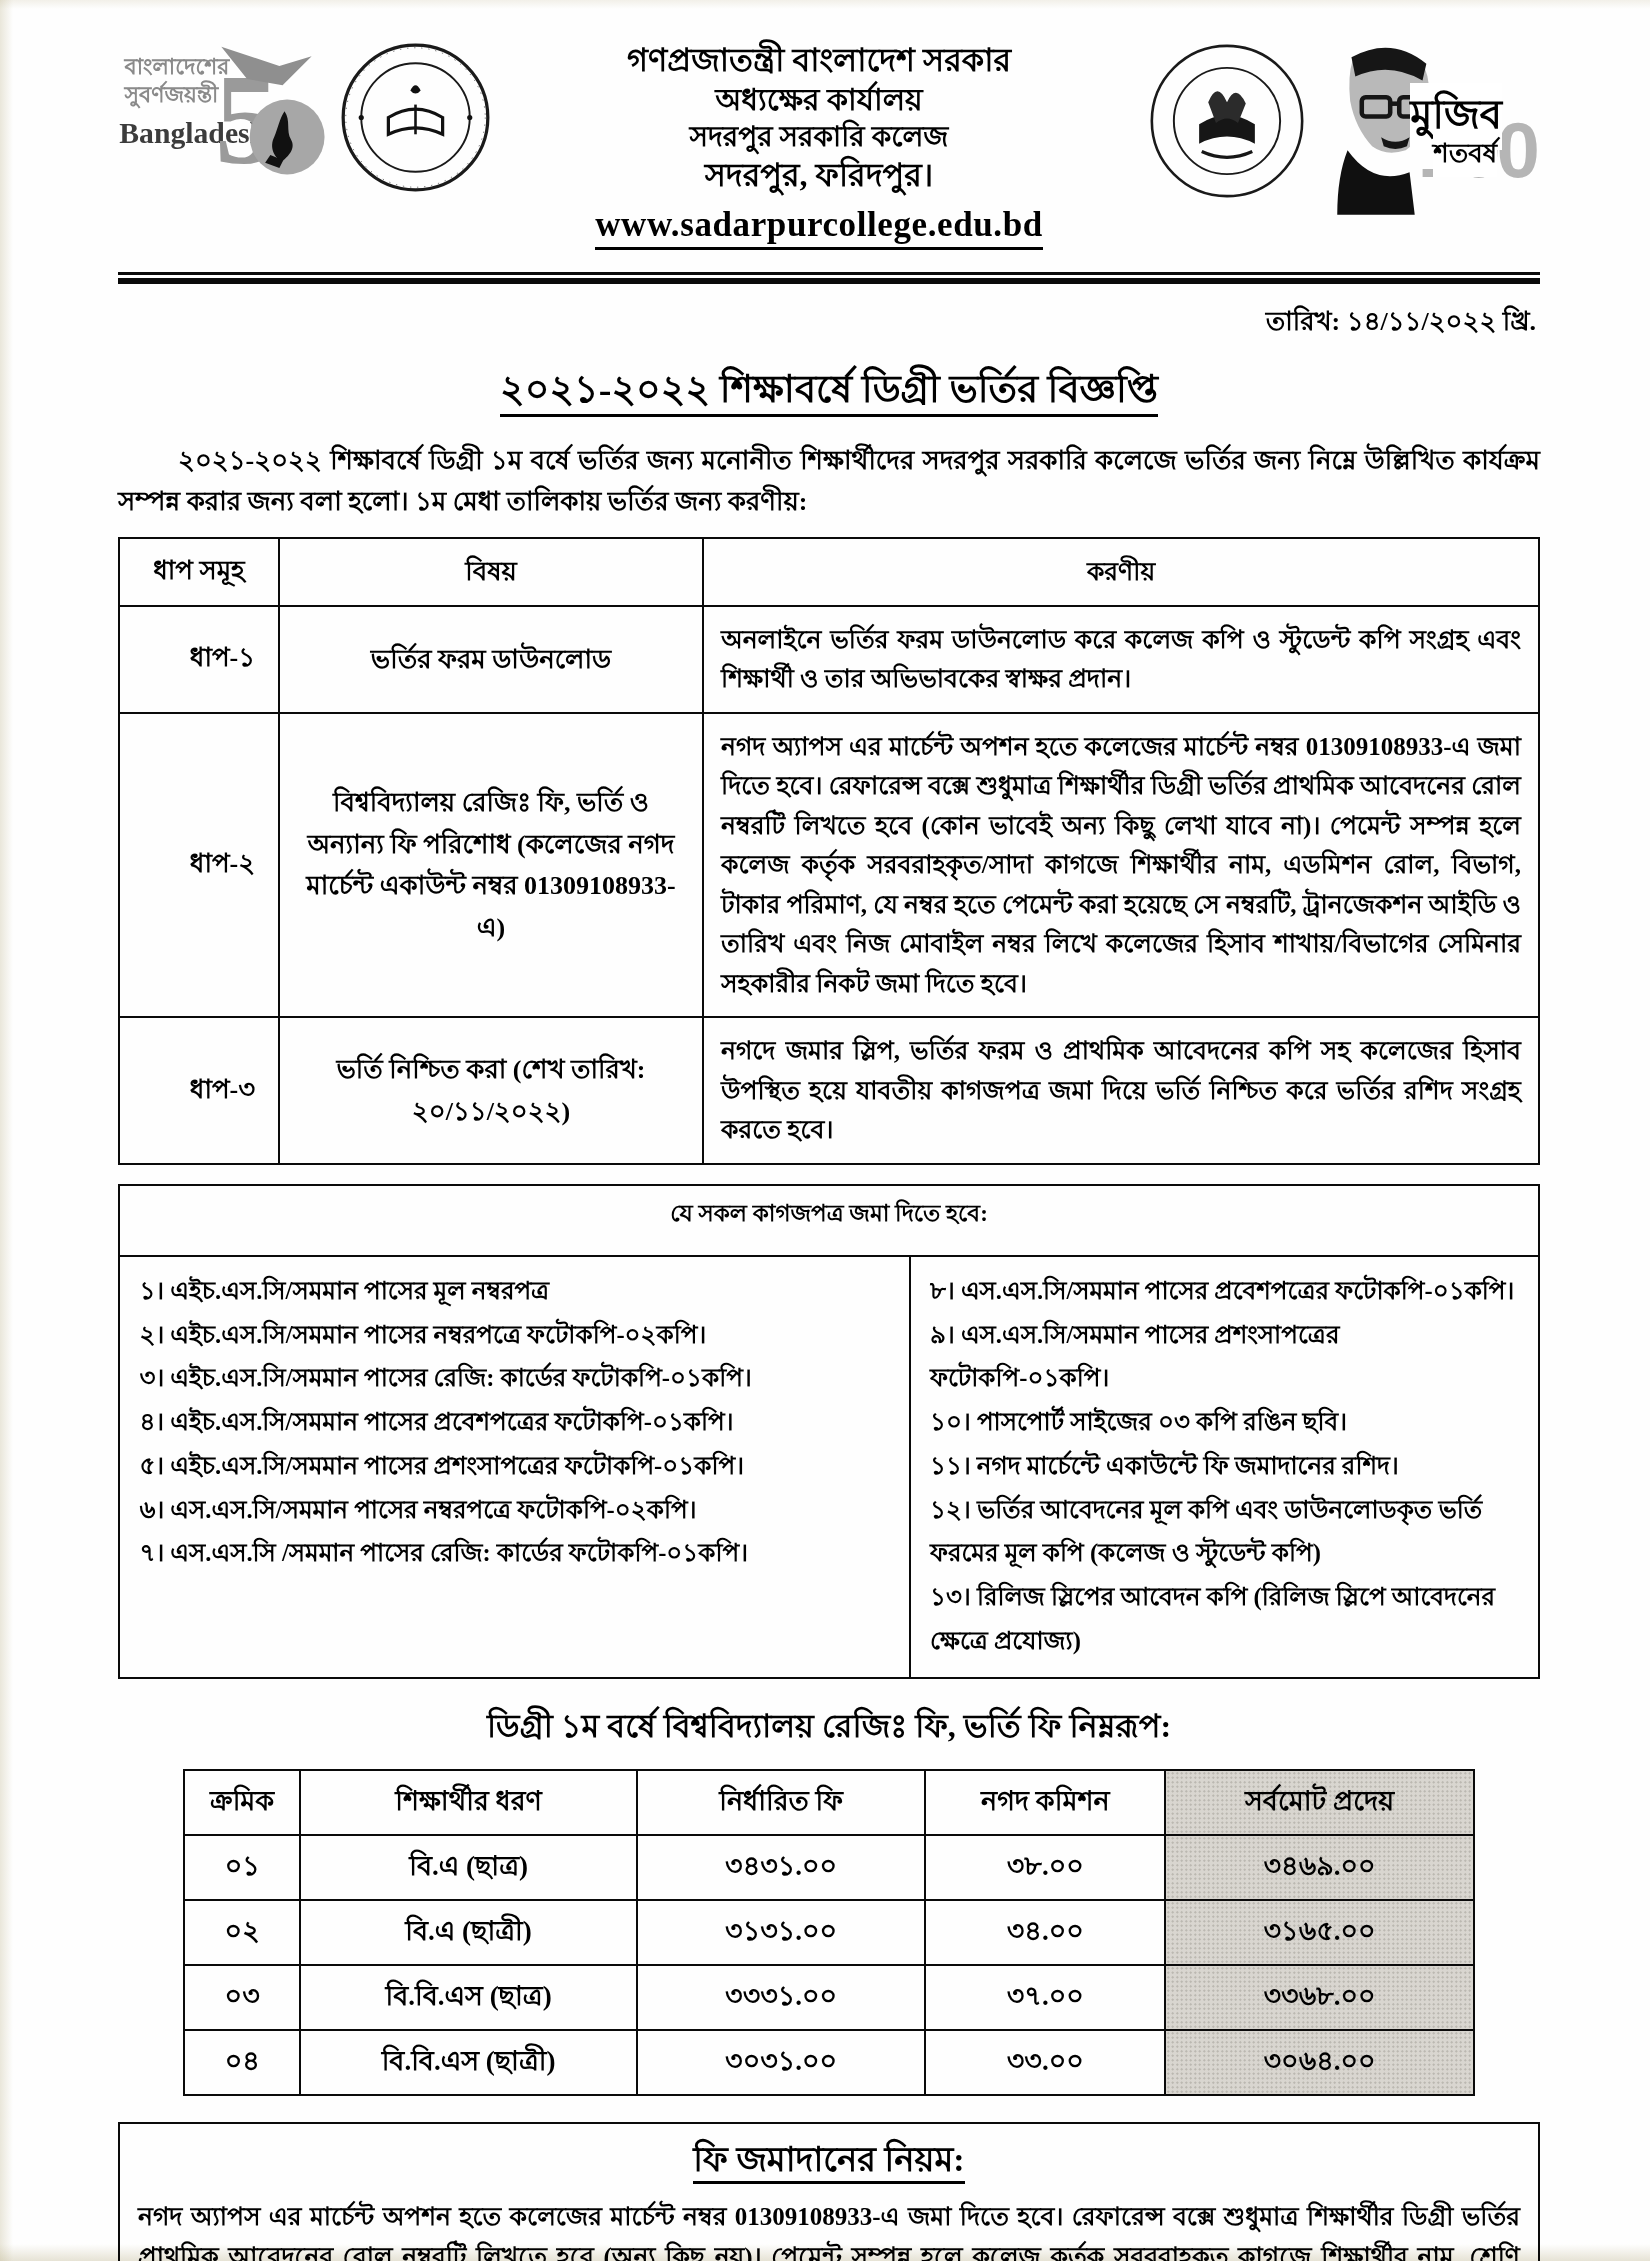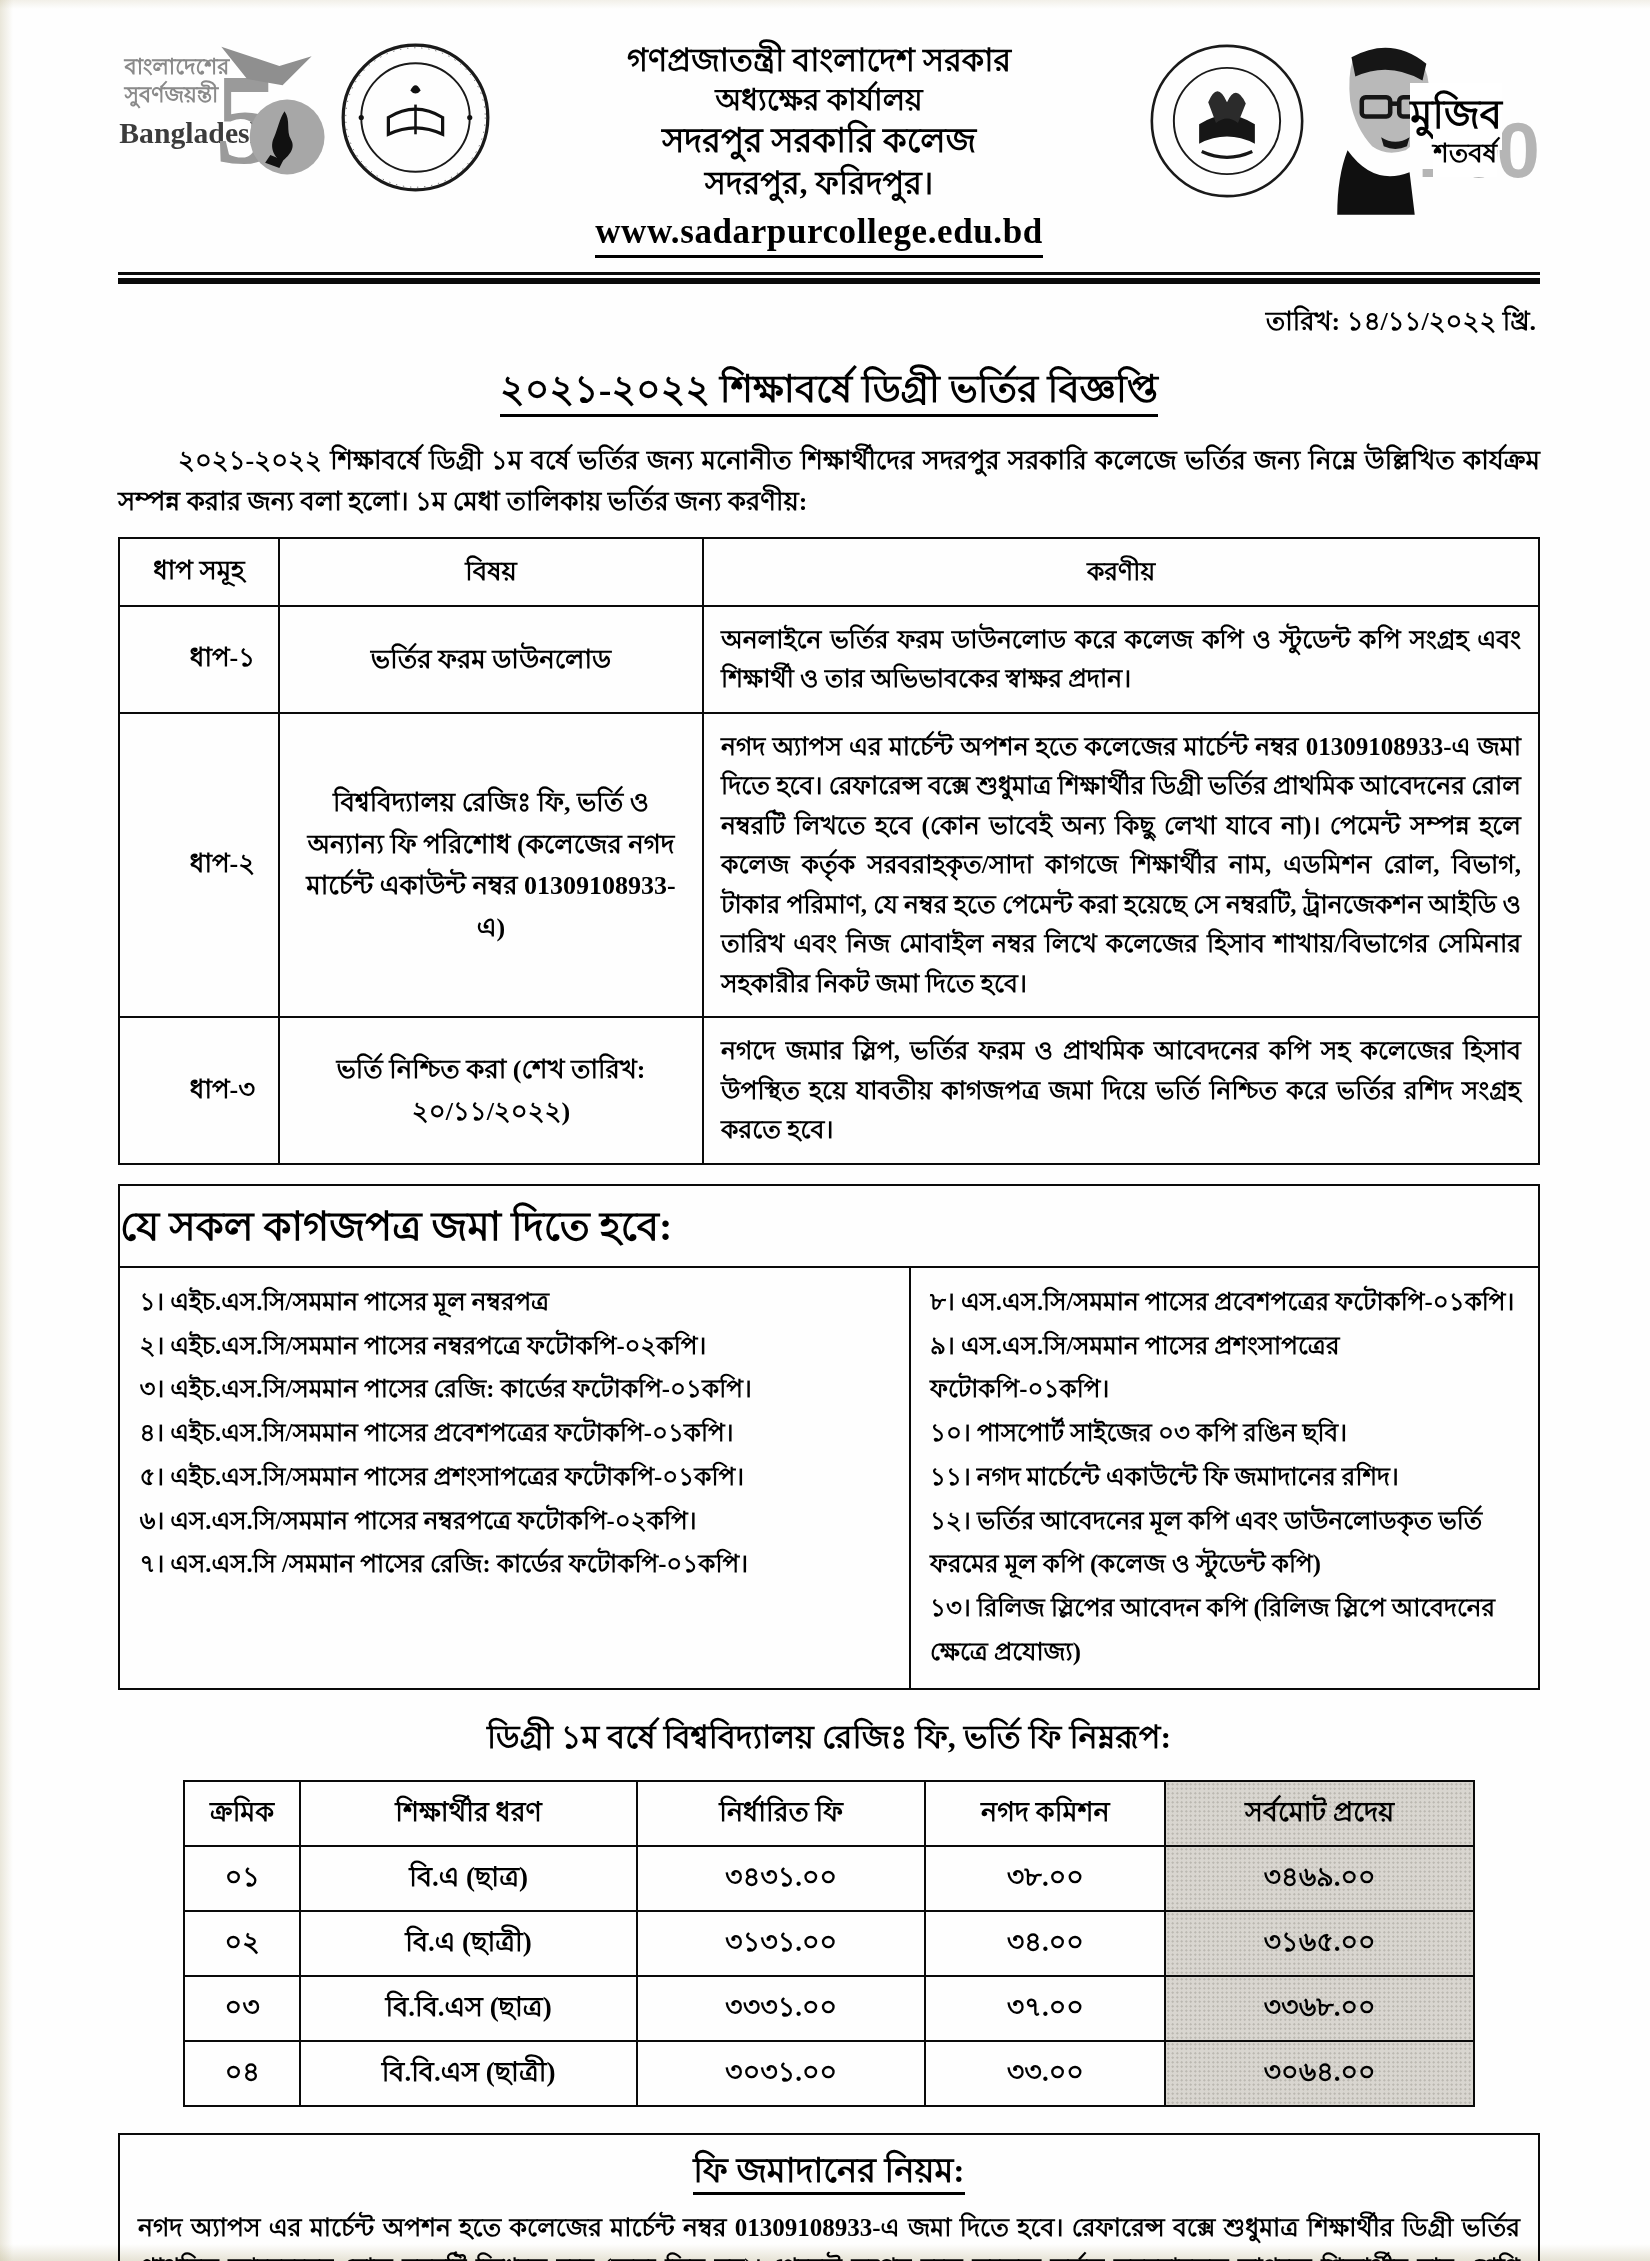--- a/index.html
+++ b/index.html
@@ -17,21 +17,21 @@
       linear-gradient(180deg, rgba(186,176,136,.18), rgba(186,176,136,0) 9px),
       #fefefe;
   }
   .inner{padding:40px 111px 19.4px 118px;}
 
   
   .hdr{display:flex;justify-content:space-between;gap:6.5px;height:228px;}
   .hdr-center{flex:1;text-align:center;line-height:1.28;}
   .hdr-center .l1{font-size:32px;}
   .hdr-center .l2{font-size:30px;}
-  .hdr-center .l3{font-size:34px;}
+  .hdr-center .l3{font-size:28px;}
   .hdr-center .l4{font-size:32px;}
   .hdr-site{display:inline-block;font-size:35px;letter-spacing:0.6px;border-bottom:3.9px solid #000;margin-top:6.5px;font-family:"Liberation Serif","DejaVu Serif",serif;}
   .bd50{position:relative;width:213px;height:194px;flex:0 0 auto;}
   .seal{flex:0 0 auto;}
   .mujib{position:relative;width:226px;height:201px;flex:0 0 auto;}
   .mujib .m100{position:absolute;right:3.9px;bottom:45px;font-size:78px;color:#b5b5b5;font-family:"Liberation Sans",sans-serif;font-weight:bold;letter-spacing:-3.9px;}
   .mujib .mtx1{position:absolute;right:38px;bottom:91px;font-size:40px;background:#fff;}
   .mujib .mtx2{position:absolute;right:43px;bottom:64px;font-size:26px;background:#fff;}
   .hdr-rule{height:3.2px;border-top:3.2px solid #0a0a0a;border-bottom:6.5px solid #0a0a0a;margin-top:3.9px;}
 
@@ -44,21 +44,21 @@
   
   table{border-collapse:collapse;width:100%;}
   .steps td,.steps th{border:2.6px solid #0a0a0a;vertical-align:middle;padding-left:48px;}
   .steps th{font-size:27px;padding:6.5px 5.2px;}
   .steps .c-step{width:109px;text-align:center;font-size:26px;}
   .steps .c-sub{width:388px;text-align:center;font-size:26px;line-height:1.6;padding:11.6px 17px;}
   .steps .c-act{text-align:left;font-size:25px;line-height:1.58;padding:13px 17px;text-align:justify;}
 
   
   .docsbox{border:2.6px solid #0a0a0a;margin-top:19.4px;}
-  .docsbox .dtitle{font-size:40px;padding:9px 0 4px 0;border-bottom:2.6px solid #0a0a0a;}
+  .docsbox .dtitle{text-align:center;font-size:23px;padding:9px 0 21px 0;border-bottom:2.6px solid #0a0a0a;}
   .docscols{display:flex;}
   .docscols .col{padding:11.6px 17px 14.2px 19.4px;font-size:24.6px;line-height:1.78;}
   .docscols .col.left{width:56%;border-right:2.6px solid #0a0a0a;}
   .docscols .col.right{width:44%;}
   .docscols div{white-space:normal;}
 
   
   .feetitle{text-align:center;font-size:32px;margin:22px 0 14.2px 0;}
   .feewrap{padding:0 65px;}
   .fees td,.fees th{border:2.6px solid #0a0a0a;font-size:27px;text-align:center;padding:9px 5.2px;}

